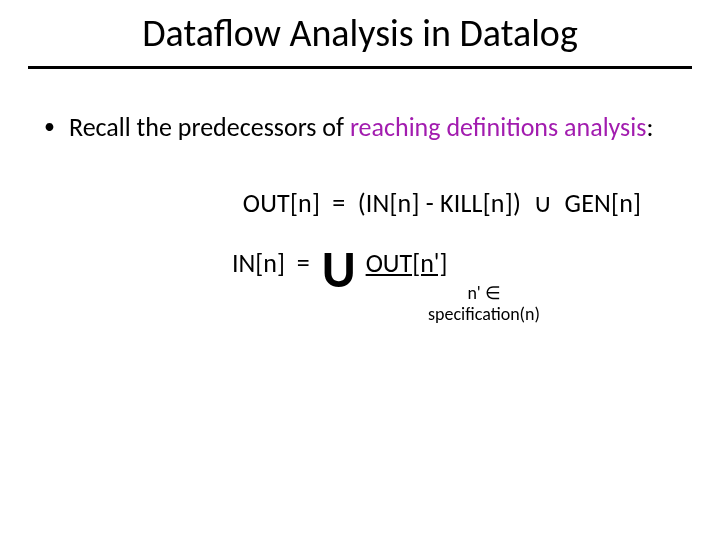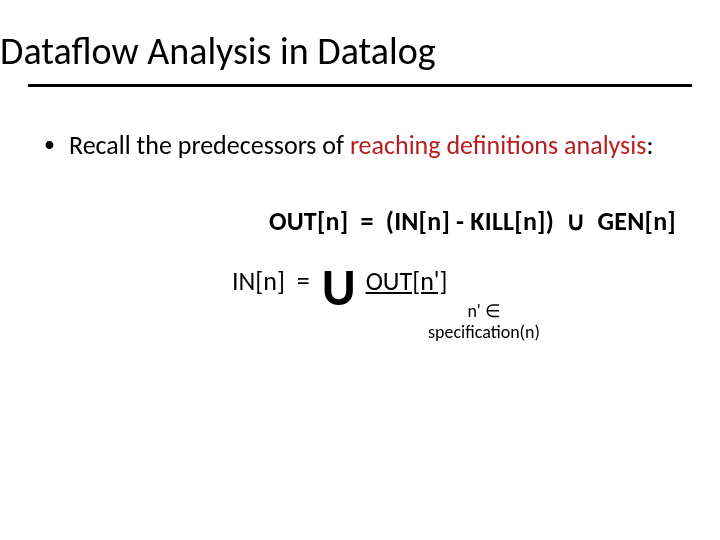--- a/index.html
+++ b/index.html
@@ -12,21 +12,22 @@
     color: #000;
   }
   .slide {
     width: 720px;
     height: 540px;
     position: relative;
     box-sizing: border-box;
   }
   .title {
     font-size: 38px;
-    padding-top: 28px;
+    text-align: center;
+    padding-top: 10px;
     font-weight: 400;
   }
   .hr {
     border: none;
     border-top: 3px solid #000;
     margin: 10px 28px 0 28px;
   }
   .body {
     padding: 42px 44px 0 44px;
   }
@@ -34,31 +35,30 @@
     font-size: 26px;
     display: flex;
     align-items: flex-start;
     gap: 14px;
   }
   .bullet .dot {
     font-size: 22px;
     line-height: 32px;
   }
   .highlight {
-    color: #b91c1c;
+    color: #a21caf;
   }
   .eqs {
     margin-top: 44px;
     font-size: 26px;
   }
   .eq1 {
-    text-align: right;
+    text-align: center;
     padding-left: 164px;
     letter-spacing: 0.2px;
-    font-weight: bold;
   }
   .eq2-wrap {
     margin-top: 26px;
     display: flex;
     justify-content: flex-start;
     padding-left: 188px;
   }
   .eq2-left {
     align-self: center;
     padding-right: 6px;

